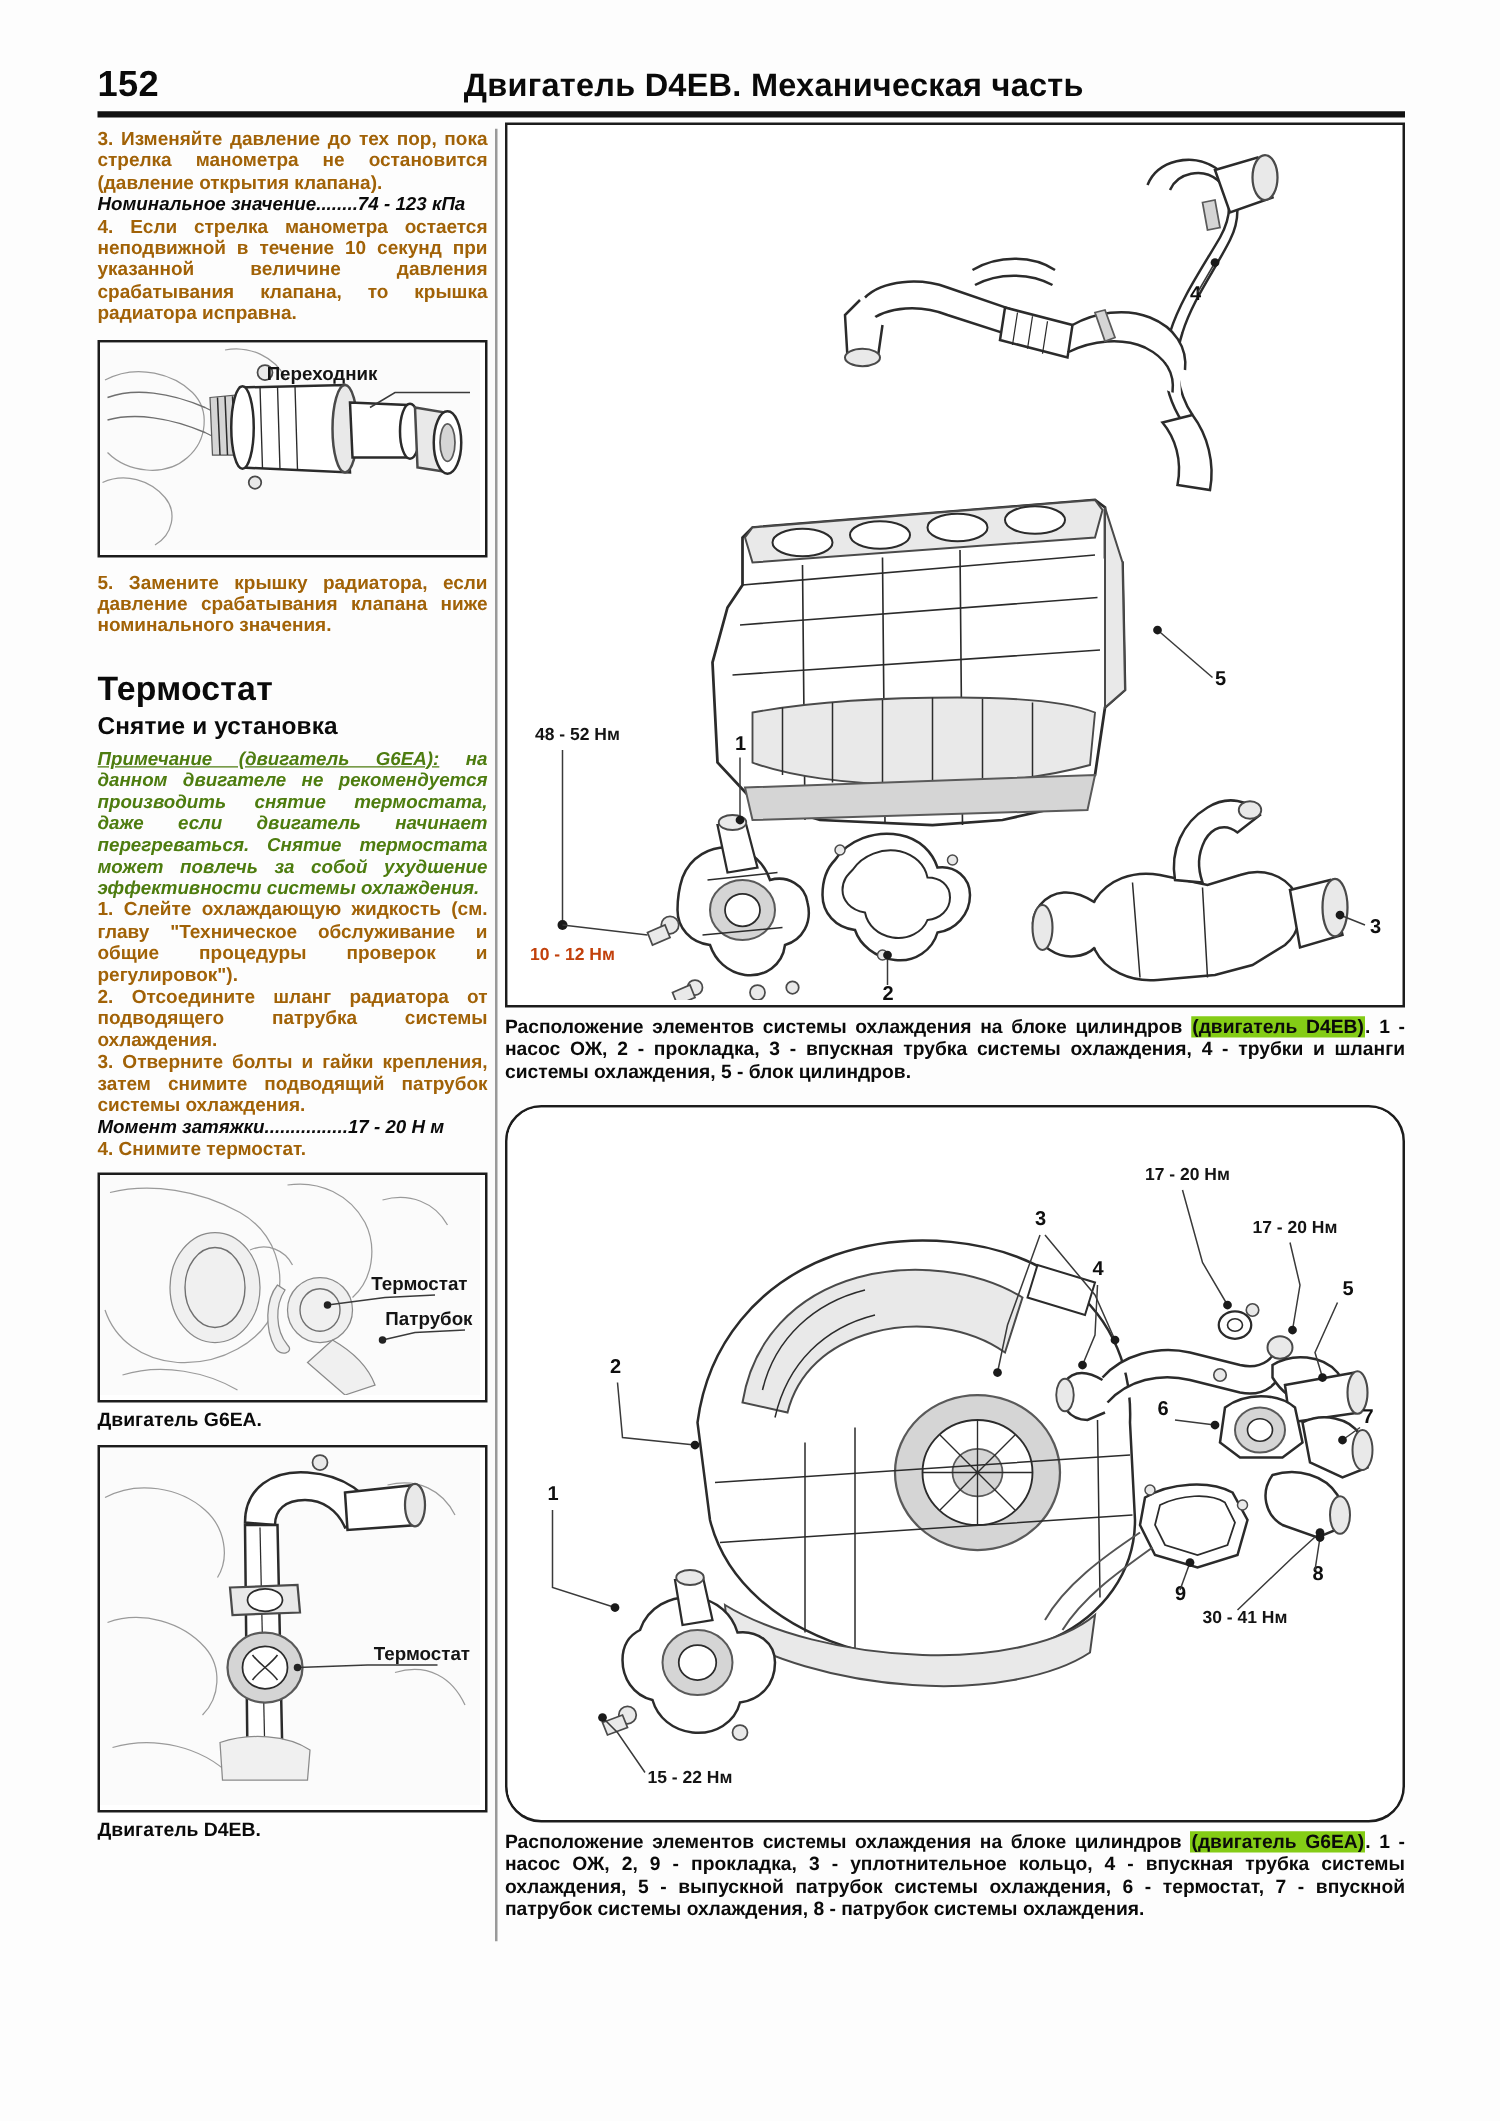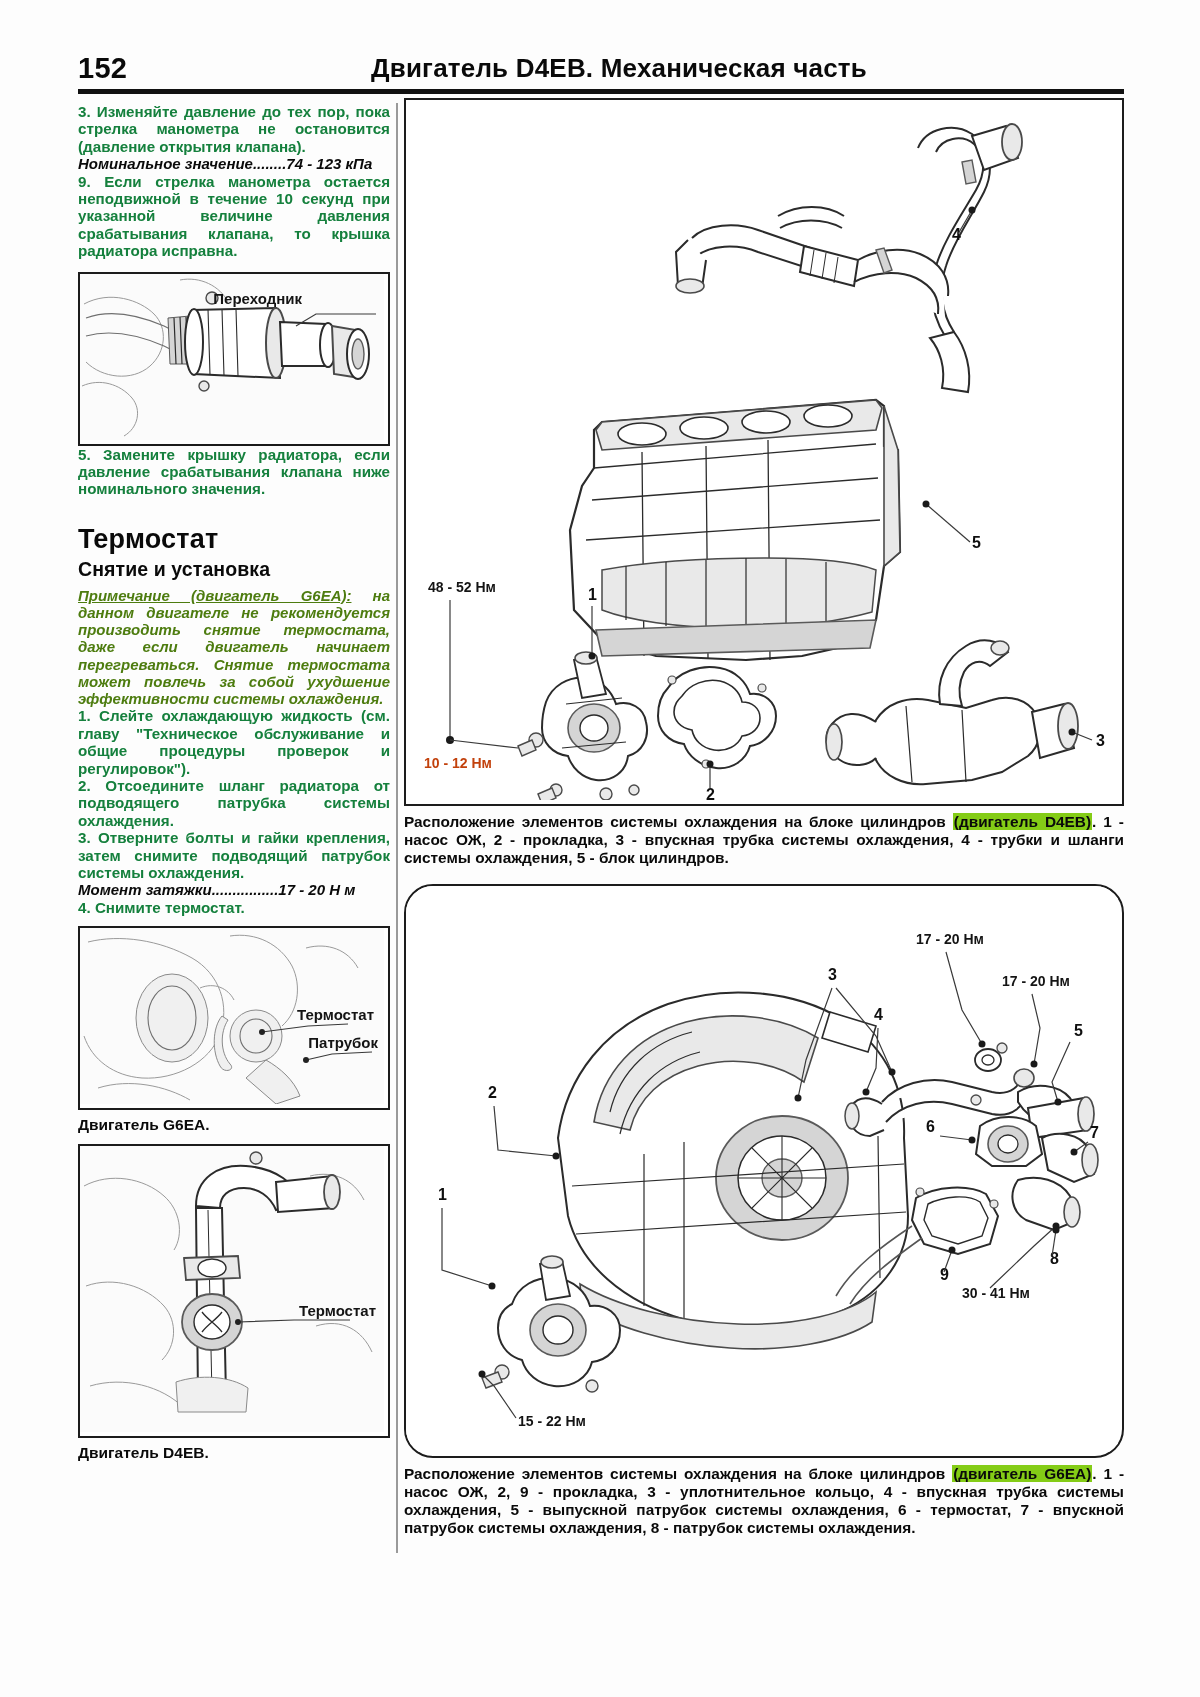--- a/index.html
+++ b/index.html
@@ -75,21 +75,21 @@
     height: 1450px;
     background: #9a9a9a;
   }
 
   
   .body-text {
     font-size: 15.2px;
     line-height: 17.4px;
     text-align: justify;
     font-weight: bold;
-    color: #15803d;
+    color: #a16207;
     filter: blur(0.35px);
     -webkit-font-smoothing: none;
   }
   .spec-line {
     font-size: 15px;
     line-height: 17.4px;
     font-style: italic;
     font-weight: bold;
     filter: blur(0.35px);
     white-space: nowrap;
@@ -192,21 +192,21 @@
   <div class="col-divider"></div>
 
   <div class="col-left">
 
     <div class="body-text">3. Изменяйте давление до тех пор, пока стрелка манометра не остановится (давление открытия клапана).</div>
 
     <div class="spec-line">
       <span>Номинальное значение</span><span class="dots">........</span><span>74 - 123 кПа</span>
     </div>
 
-    <div class="body-text">9. Если стрелка манометра остается неподвижной в течение 10 секунд при указанной величине давления срабатывания клапана, то крышка радиатора исправна.</div>
+    <div class="body-text">4. Если стрелка манометра остается неподвижной в течение 10 секунд при указанной величине давления срабатывания клапана, то крышка радиатора исправна.</div>
 
     <div class="fig-box" style="margin-top:12px;width:308px;height:170px;">
       <svg width="304" height="166" viewBox="0 0 304 166">
         <rect class="photo-bg" x="0" y="0" width="304" height="166"></rect>
 
         <path class="sketch2" d="M4,30 C30,16 60,26 74,40 C88,54 86,78 70,92 C52,108 22,104 6,88"></path>
         <path class="sketch2" d="M2,112 C20,104 40,110 52,124 C62,136 58,154 44,162"></path>
         <path class="sketch2" d="M100,6 C120,2 140,12 148,28"></path>
 
         <path class="sketch" d="M6,44 C28,36 56,40 84,52 L96,58" stroke-width="2"></path>
@@ -228,21 +228,21 @@
         <ellipse class="fillgg" cx="278" cy="80" rx="6" ry="15" stroke-width="1.4"></ellipse>
 
         <circle class="fillg" cx="132" cy="24" r="6" stroke-width="1.4"></circle>
         <circle class="fillg" cx="124" cy="112" r="5" stroke-width="1.4"></circle>
 
         <path class="lead" d="M296,40 L236,40 L216,52"></path>
         <text class="photolabel" x="222" y="30" text-anchor="end">Переходник</text>
       </svg>
     </div>
 
-    <div class="body-text" style="">5. Замените крышку радиатора, если давление срабатывания клапана ниже номинального значения.</div>
+    <div class="body-text" style="margin-top:12px;">5. Замените крышку радиатора, если давление срабатывания клапана ниже номинального значения.</div>
 
     <h2 class="section-title">Термостат</h2>
     <h3 class="sub-title">Снятие и установка</h3>
 
     <div class="note-text">
       <span class="u">Примечание (двигатель G6EA):</span><span> на данном двигателе не рекомендуется производить снятие термостата, даже если двигатель начинает перегреваться. Снятие термостата может повлечь за собой ухудшение эффективности системы охлаждения.</span>
     </div>
 
     <div class="body-text">1. Слейте охлаждающую жидкость (см. главу "Техническое обслуживание и общие процедуры проверок и регулировок").</div>
     <div class="body-text">2. Отсоедините шланг радиатора от подводящего патрубка системы охлаждения.</div>

